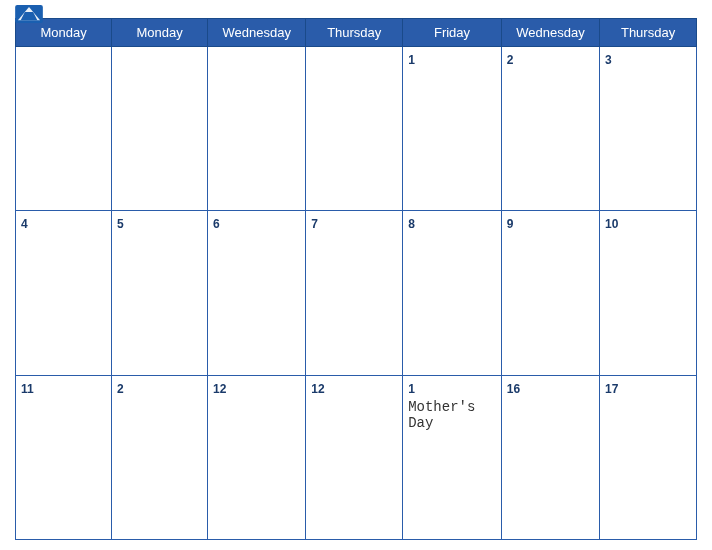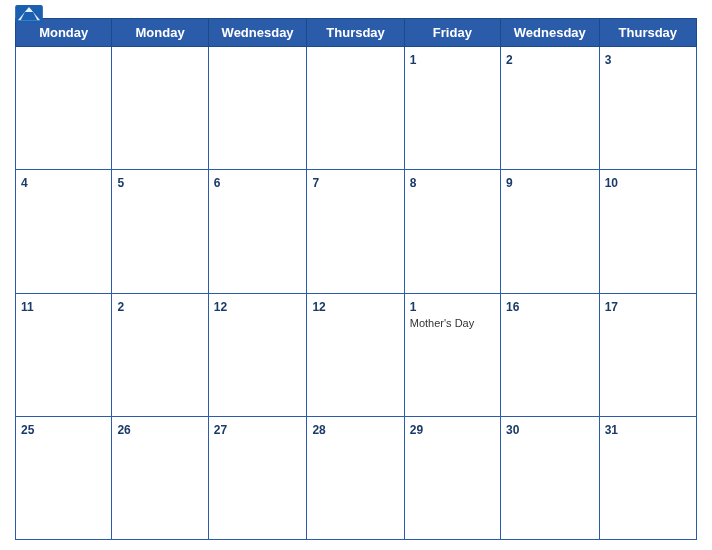--- a/index.html
+++ b/index.html
@@ -59,42 +59,43 @@
     }
     .calendar {
       width: 100%;
       border-collapse: collapse;
       flex: 1;
     }
     .calendar th {
       background-color: #2a5caa;
       color: #fff;
       font-size: 13px;
-      font-weight: bold;
+      font-weight: normal;
       text-align: center;
       padding: 6px 2px;
       border: 1px solid #1a4a8a;
     }
     .calendar td {
       border: 1px solid #2a5caa;
       vertical-align: top;
       padding: 3px 5px;
       width: 101px;
       height: 72px;
       background: #fff;
     }
     .day-number {
       font-size: 12px;
       font-weight: bold;
       color: #1a3a6a;
     }
     .event-label {
-      font-size: 11px;
+      font-size: 14px;
       color: #333;
       margin-top: 2px;
+      font-family: Liberation Mono, monospace;
     }
     .empty-cell {
       background: #fff;
     }
   </style>
 </head>
 <body>
 
 <div class="header-row">
   <div class="logo">
@@ -143,23 +144,14 @@
       </tr>
       <tr>
         <td><span class="day-number">11</span></td>
         <td><span class="day-number">2</span></td>
         <td><span class="day-number">12</span></td>
         <td><span class="day-number">12</span></td>
         <td><span class="day-number">1</span><div class="event-label">Mother's Day</div></td>
         <td><span class="day-number">16</span></td>
         <td><span class="day-number">17</span></td>
       </tr>
-      <tr>
-        <td><span class="day-number">25</span></td>
-        <td><span class="day-number">26</span></td>
-        <td><span class="day-number">27</span></td>
-        <td><span class="day-number">28</span></td>
-        <td><span class="day-number">29</span></td>
-        <td><span class="day-number">30</span></td>
-        <td><span class="day-number">31</span></td>
-      </tr>
     </tbody>
 </table>
 
 </body></html>

